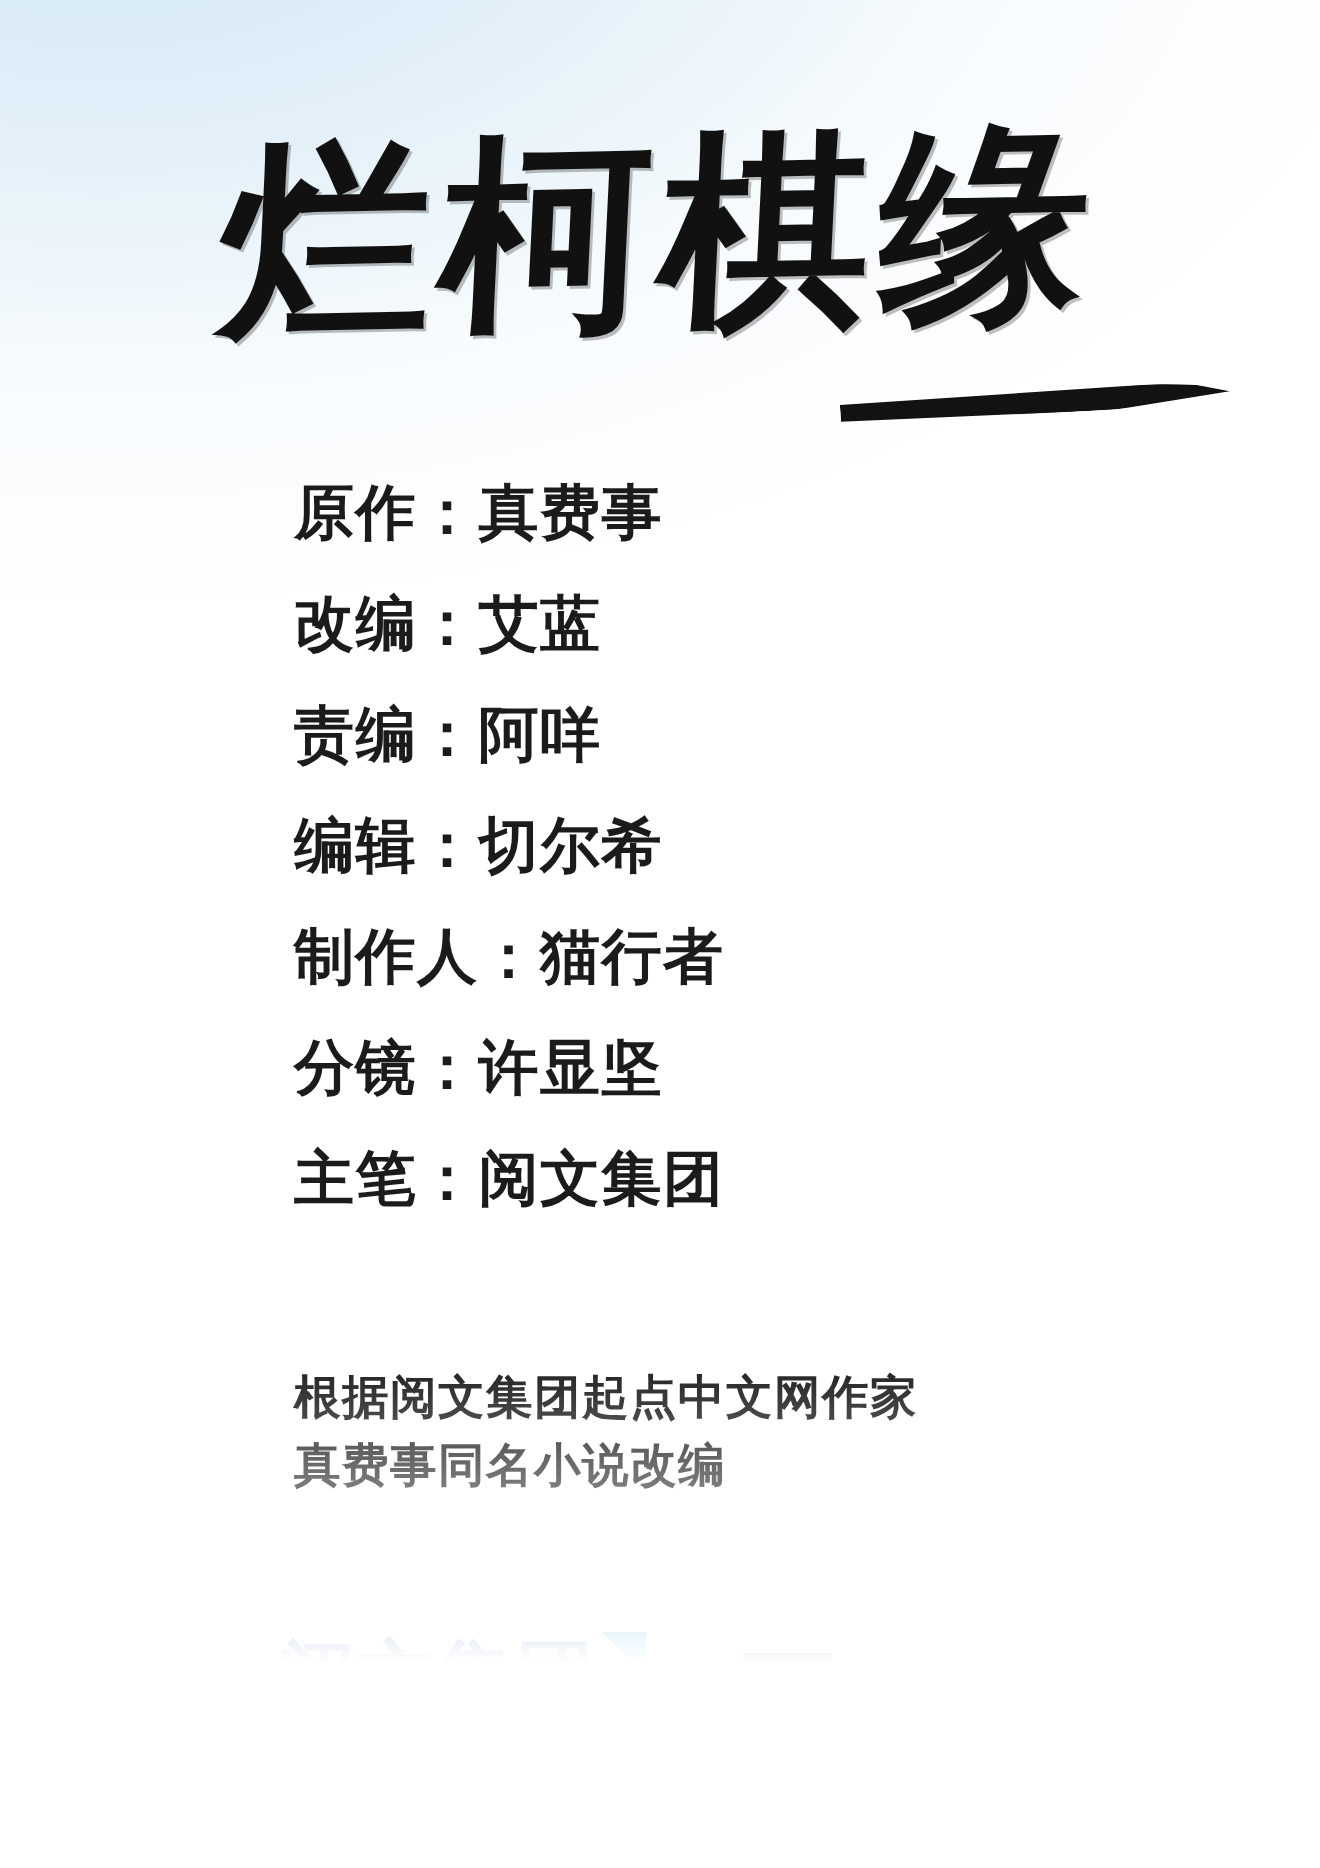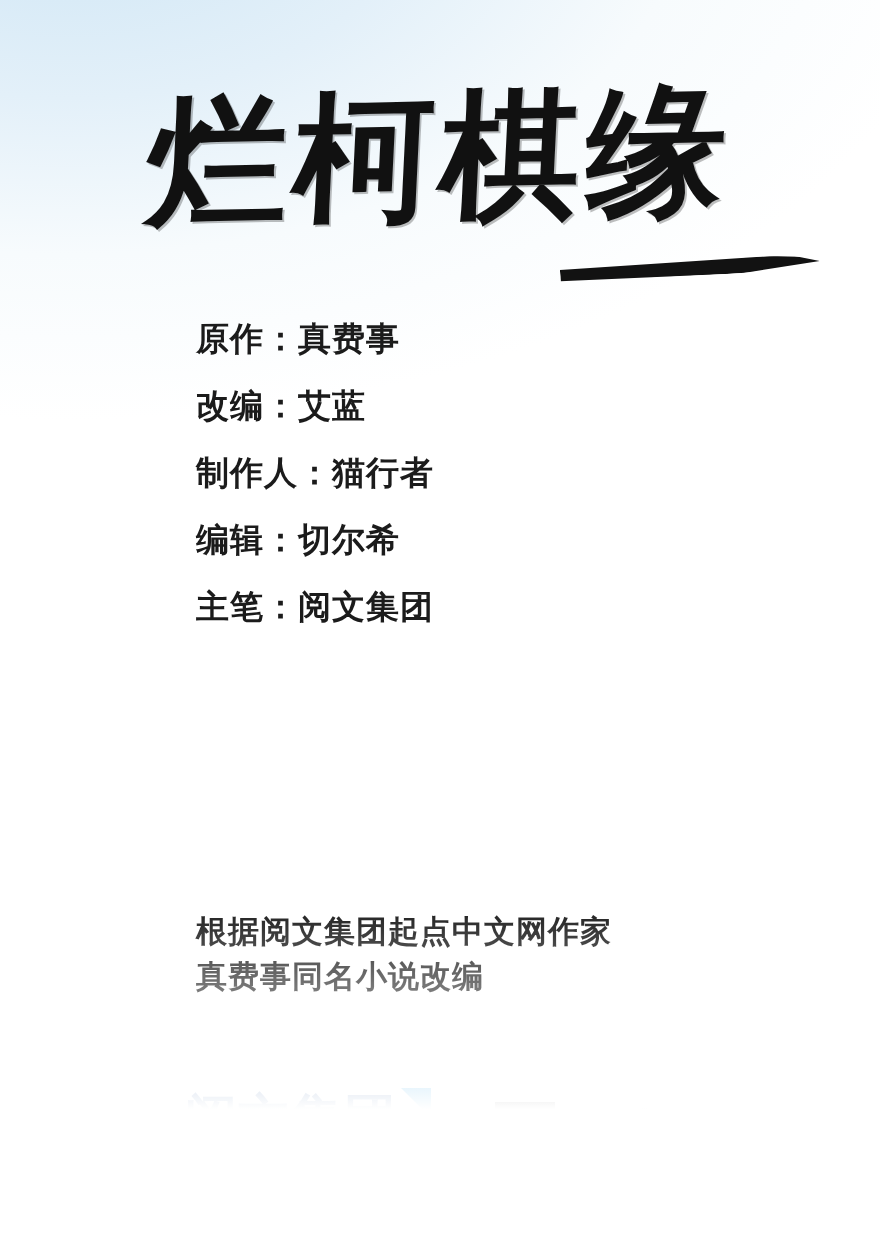--- a/index.html
+++ b/index.html
@@ -64,21 +64,21 @@
   }
 
   
   .credits {
     position: absolute;
     left: 196px;
     top: 322px;
     width: 600px;
   }
   .credit-line {
-    font-size: 33px;
+    font-size: 40px;
     font-weight: 700;
     color: #1b1b1b;
     line-height: 1.0;
     margin-bottom: 34px;
     letter-spacing: 1px;
     white-space: nowrap;
   }
 
   .source-block {
     position: absolute;
@@ -199,22 +199,24 @@
 <div class="page">
 
   <div class="title-block">
     <div class="title">烂柯棋缘</div>
     <div class="title-stroke"></div>
   </div>
 
   <div class="credits">
     <div class="credit-line">原作：真费事</div>
     <div class="credit-line">改编：艾蓝</div>
+    <div class="credit-line">责编：阿咩</div>
+    <div class="credit-line">编辑：切尔希</div>
     <div class="credit-line">制作人：猫行者</div>
-    <div class="credit-line">编辑：切尔希</div>
+    <div class="credit-line">分镜：许显坚</div>
     <div class="credit-line">主笔：阅文集团</div>
   </div>
 
   <div class="source-block">
     <div class="source-line">根据阅文集团起点中文网作家</div>
     <div class="source-line">真费事同名小说改编</div>
   </div>
 
   <div class="publisher-row">
     <div class="publisher-label">出品：</div>

